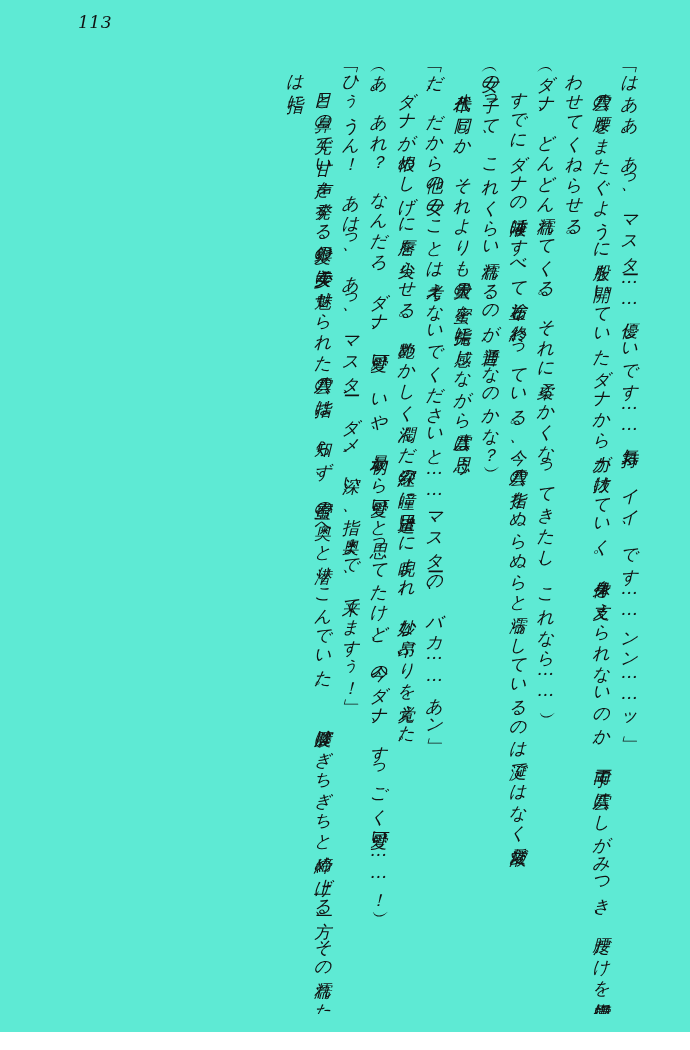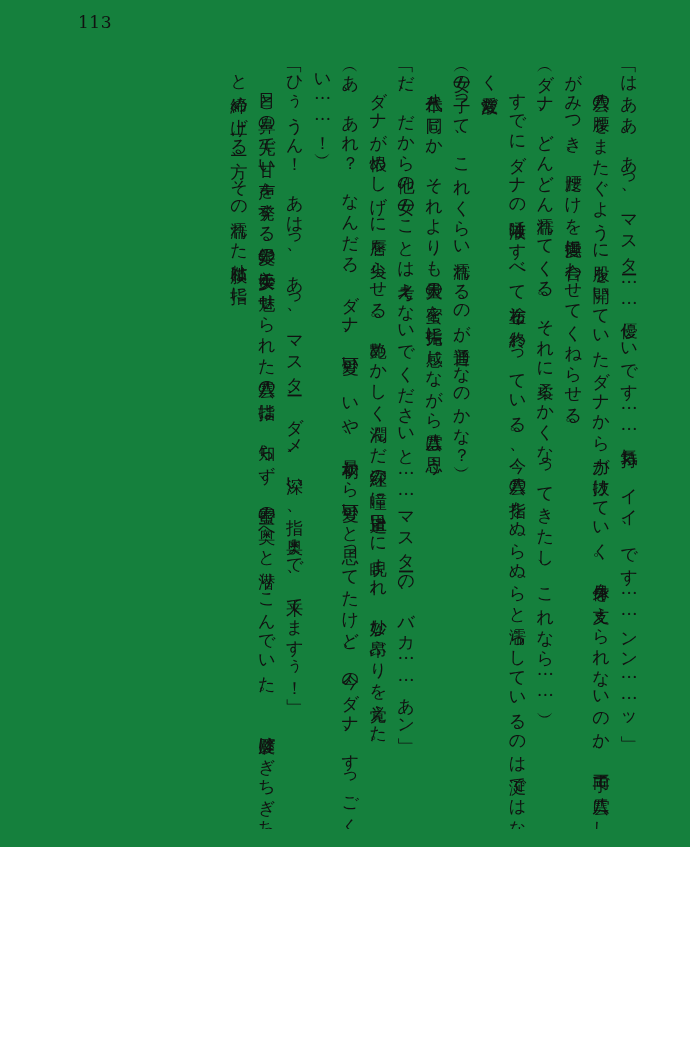--- a/index.html
+++ b/index.html
@@ -7,24 +7,25 @@
     padding: 0;
     background: #ffffff;
   }
   body {
     font-family: "DejaVu Serif", "Liberation Serif", serif;
     color: #111111;
   }
   .page {
     position: relative;
     width: 690px;
-    height: 847px;
-    background: #15803d;
+    height: 1032px;
+    background: #5eead4;
     overflow: hidden;
     box-sizing: border-box;
+    font-style: italic;
   }
   .page-number {
     position: absolute;
     top: 12px;
     left: 78px;
     font-size: 17px;
     font-family: "DejaVu Serif", "Liberation Serif", serif;
     letter-spacing: 0.5px;
     color: #111111;
   }

